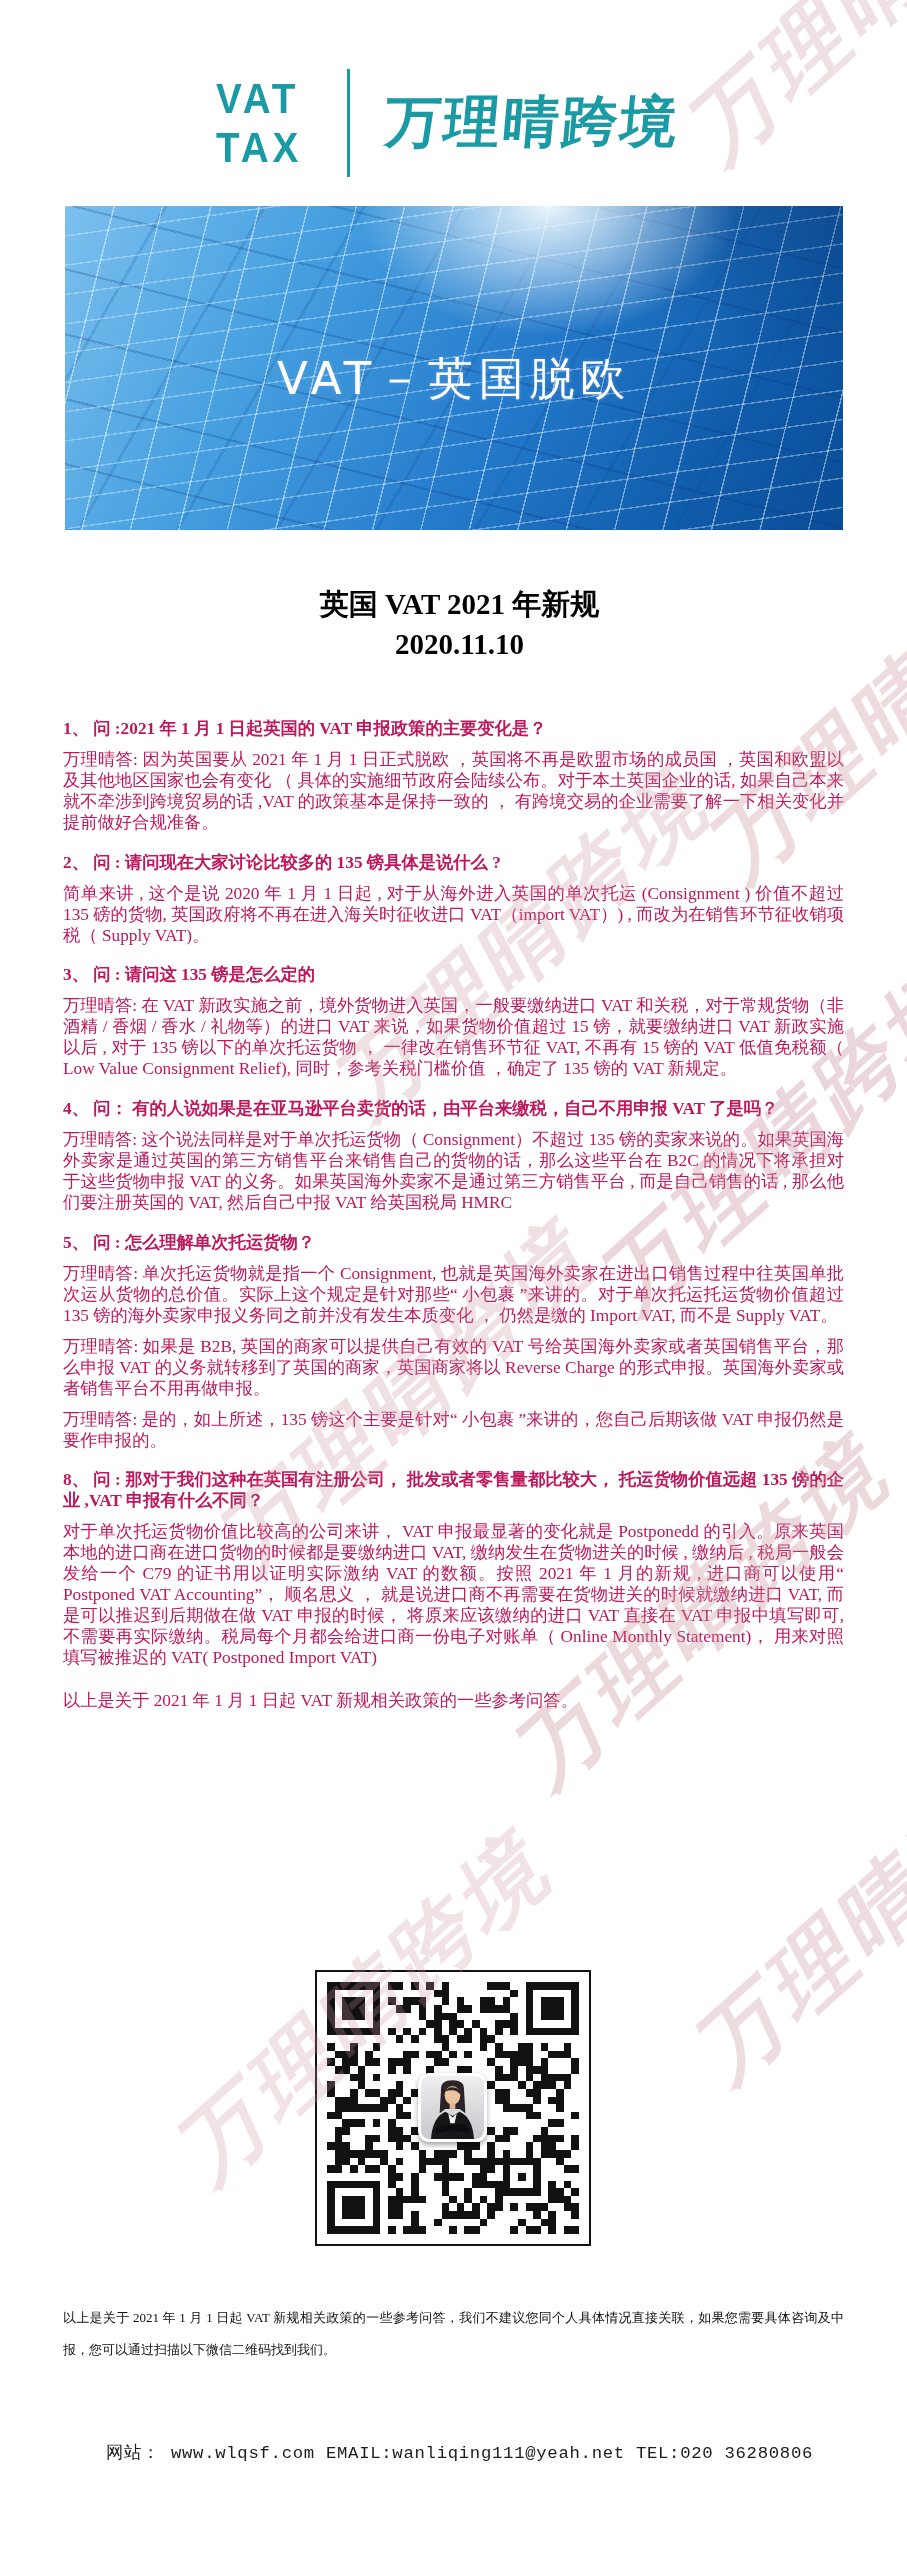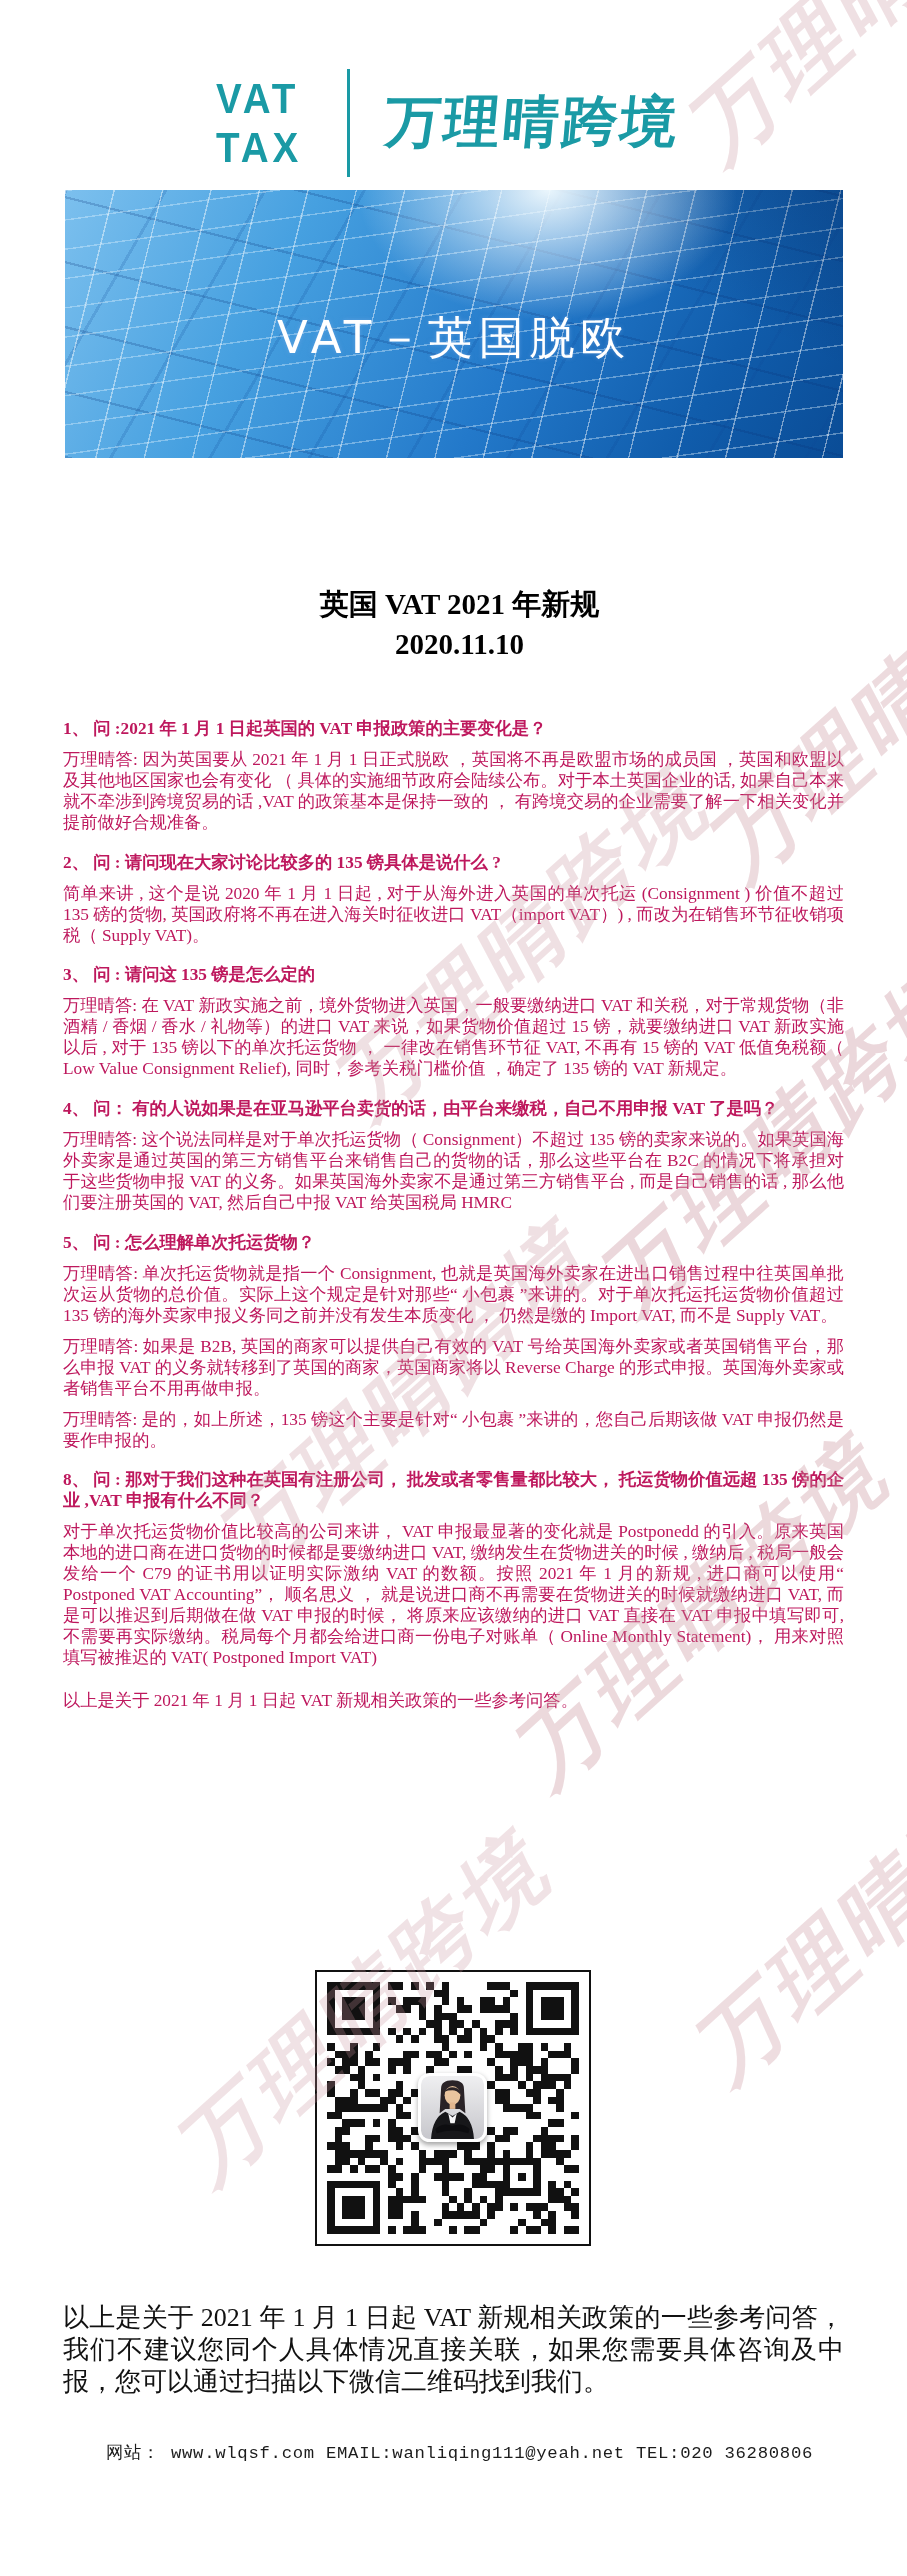--- a/index.html
+++ b/index.html
@@ -9,21 +9,21 @@
   
   .header{position:absolute;top:63px;left:216px;width:626px;height:119px;display:flex;align-items:center;}
   .logo-stack{color:#1a9aa5;font-family:"Liberation Sans","DejaVu Sans",sans-serif;
     font-weight:700;font-size:42px;line-height:49px;letter-spacing:4.3px;
     transform:scaleX(0.92);transform-origin:left center;white-space:pre;}
   .logo-divider{width:3.6px;height:108px;background:#1a9aa5;margin-left:37px;margin-right:35px;}
   .brand-name{color:#1a9aa5;font-family:"Liberation Sans","DejaVu Sans",sans-serif;
     font-weight:700;font-size:56px;letter-spacing:2.9px;transform:skewX(-5deg);white-space:nowrap;}
 
   
-  .hero{position:absolute;left:65px;top:190px;width:778px;height:268px;overflow:hidden;
+  .hero{position:absolute;left:65px;top:206px;width:778px;height:324px;overflow:hidden;
     background:
       radial-gradient(ellipse 345px 237px at 62% 0%, rgba(242,251,255,0.96) 0%, rgba(242,251,255,0) 55%),
       linear-gradient(205deg, rgba(6,38,88,0.30) 0%, rgba(6,38,88,0) 28%),
       repeating-linear-gradient(104deg, rgba(255,255,255,0.45) 0 1.4px, rgba(255,255,255,0) 1.4px 47px),
       repeating-linear-gradient(172deg, rgba(225,243,255,0.38) 0 1.4px, rgba(225,243,255,0) 1.4px 29px),
       repeating-linear-gradient(14deg, rgba(8,48,118,0.22) 0 2.2px, rgba(0,0,0,0) 2.2px 63px),
       repeating-linear-gradient(120deg, rgba(12,70,150,0.18) 0 2.9px, rgba(0,0,0,0) 2.9px 86px),
       linear-gradient(118deg, #7cc0ee 0%, #46a0e0 28%, #2379ca 58%, #105cab 82%, #0a4c96 100%);}
   .hero-title{position:absolute;left:0;right:0;top:44%;text-align:center;color:#ffffff;
     font-family:"DejaVu Sans","Liberation Sans",sans-serif;font-size:45px;font-weight:400;
@@ -44,21 +44,21 @@
   
   .qr-box{position:absolute;left:315px;top:1970px;width:252px;height:252px;background:#ffffff;
     border:2.2px solid #111;padding:10px;}
   .qr-box svg{display:block;width:252px;height:252px;}
   .qr-avatar{position:absolute;left:50%;top:50%;width:69px;height:69px;margin:-35px 0 0 -35px;
     background:#fff;border-radius:11.5px;box-shadow:0 2.2px 5.8px rgba(0,0,0,0.35);padding:2.9px;box-sizing:border-box;}
   .qr-avatar svg{width:63px;height:63px;border-radius:8.6px;display:block;}
 
   
   .bottom-note{position:absolute;left:63px;top:2302px;width:781px;color:#111;
-    font-size:26px;line-height:32px;text-align:justify;}
+    font-size:13px;line-height:32px;text-align:justify;}
   .footer{position:absolute;left:0;right:0;top:2440px;text-align:center;color:#1c1c1c;
     font-family:"Liberation Mono","DejaVu Sans Mono",monospace;font-size:17.3px;letter-spacing:0.7px;}
 
   
   .wm-layer{position:absolute;inset:0;pointer-events:none;z-index:6;}
   .wm{position:absolute;font-weight:700;font-style:italic;font-size:86px;letter-spacing:7.2px;
     white-space:nowrap;transform:rotate(-42deg);transform-origin:left top;
     font-family:"Liberation Serif","DejaVu Serif",serif;}
 </style>
 </head>

